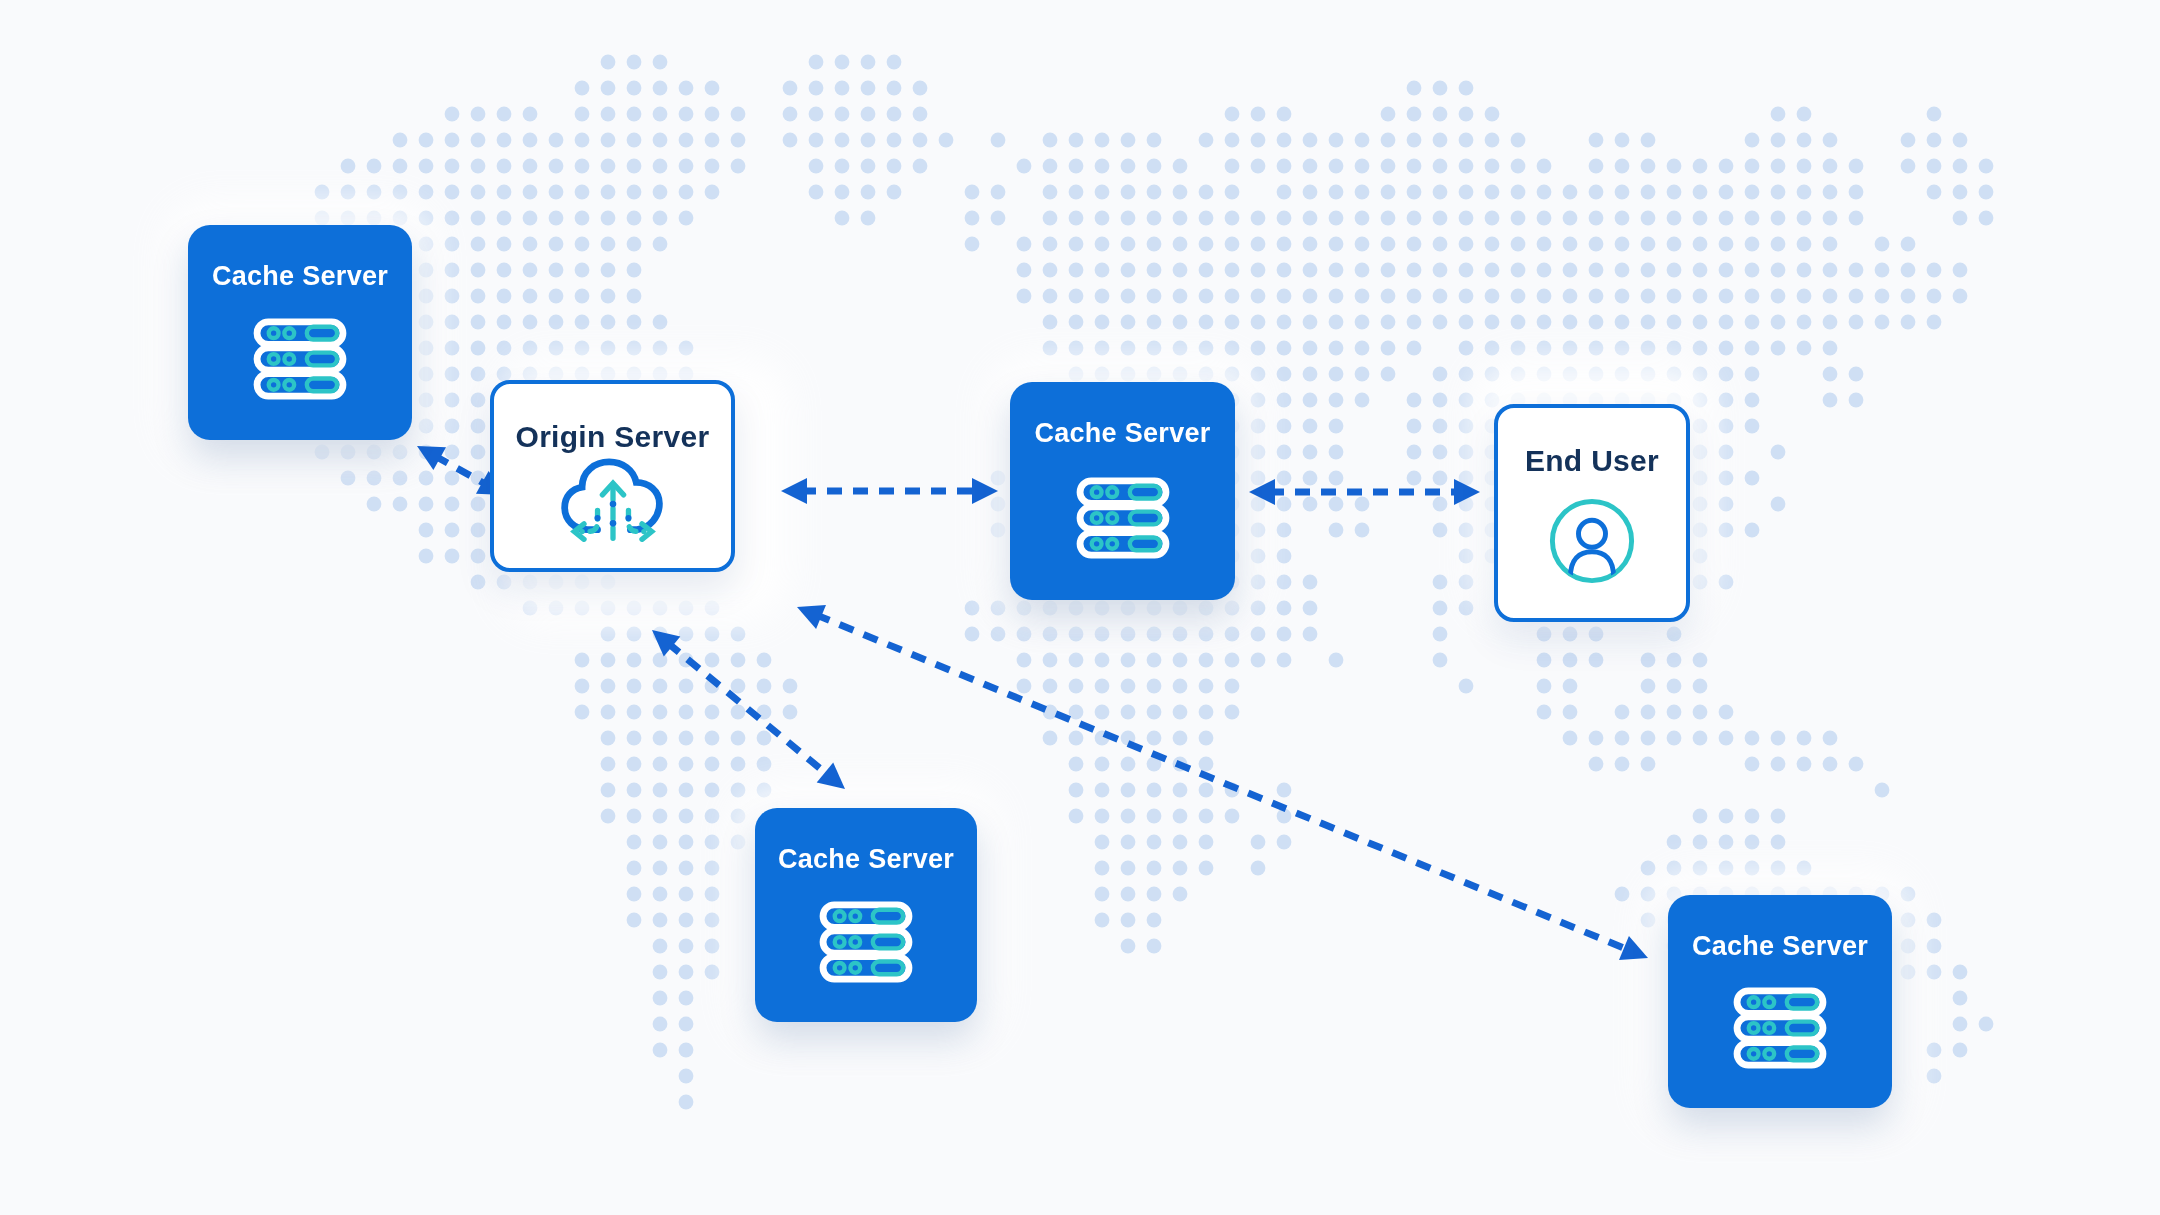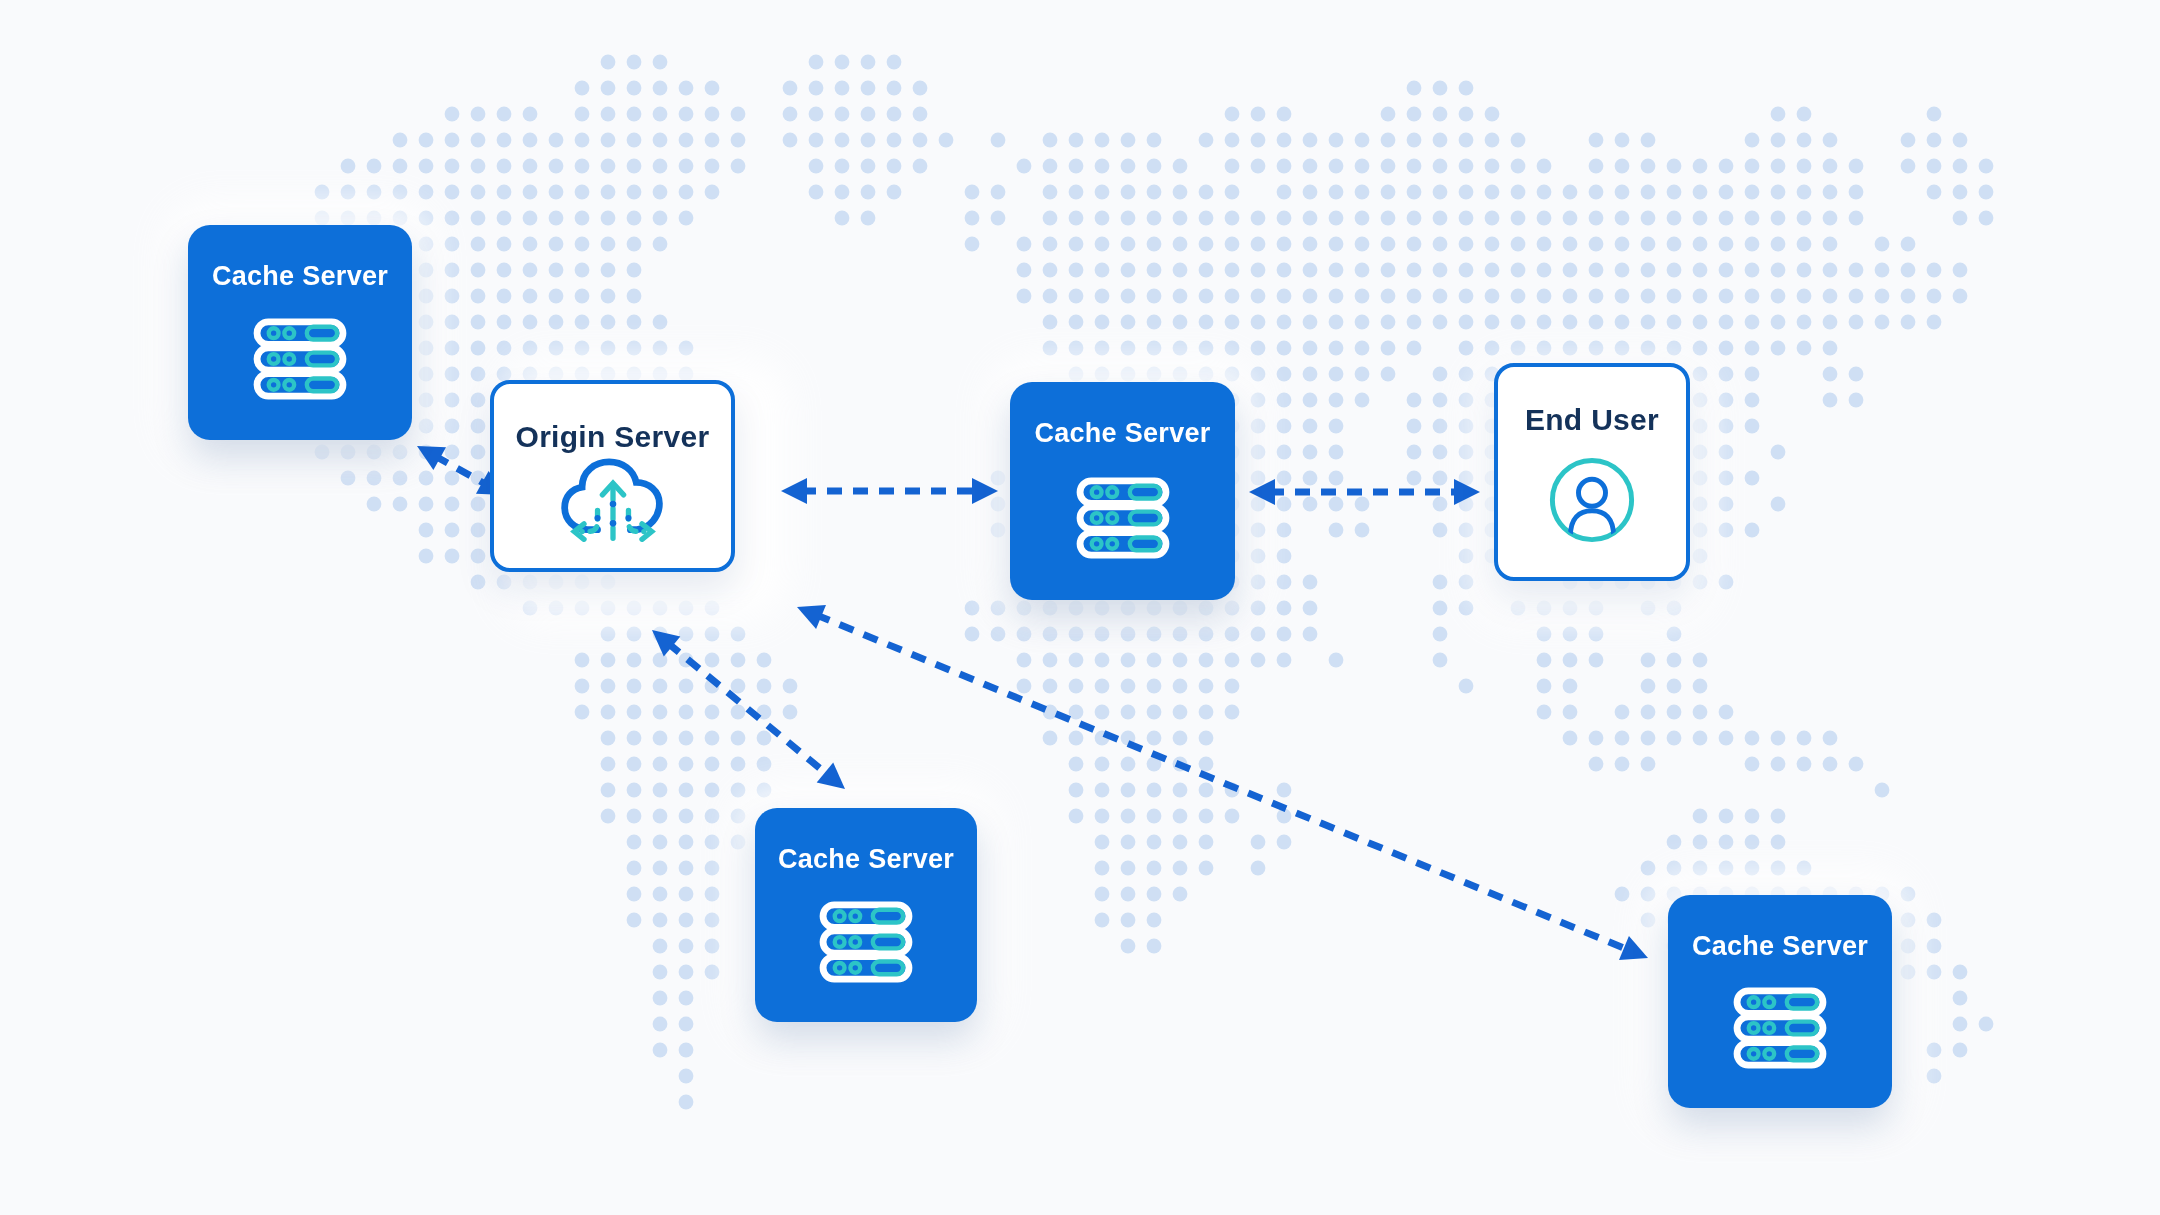--- a/index.html
+++ b/index.html
@@ -1258,21 +1258,21 @@
         <circle cx="21" cy="42" r="5"></circle>
               <circle cx="37" cy="42" r="5"></circle>
               <rect x="55" y="35.5" width="31" height="13" rx="6.5"></rect>
         <circle cx="21" cy="68.5" r="5"></circle>
               <circle cx="37" cy="68.5" r="5"></circle>
               <rect x="55" y="62" width="31" height="13" rx="6.5"></rect>
       </g>
     </svg>
         </div>
       </div>
-      <div class="node outline" style="left: 1494px; top: 363px; width: 196px; height: 218px;">
+      <div class="node outline" style="left: 1494px; top: 404px; width: 196px; height: 218px;">
         <div class="node-title">End User</div>
         <div class="node-iconwrap">
     <svg width="90" height="90" viewBox="0 0 100 100" fill="none">
       <defs>
               <clipPath id="euclip">
                 <circle cx="50" cy="50" r="44"></circle>
               </clipPath>
             </defs>
       <circle cx="50" cy="50" r="44" stroke="#2cc4c7" stroke-width="5.5"></circle>
       <circle cx="50" cy="42" r="15" stroke="#0d6fd9" stroke-width="5.5"></circle>

